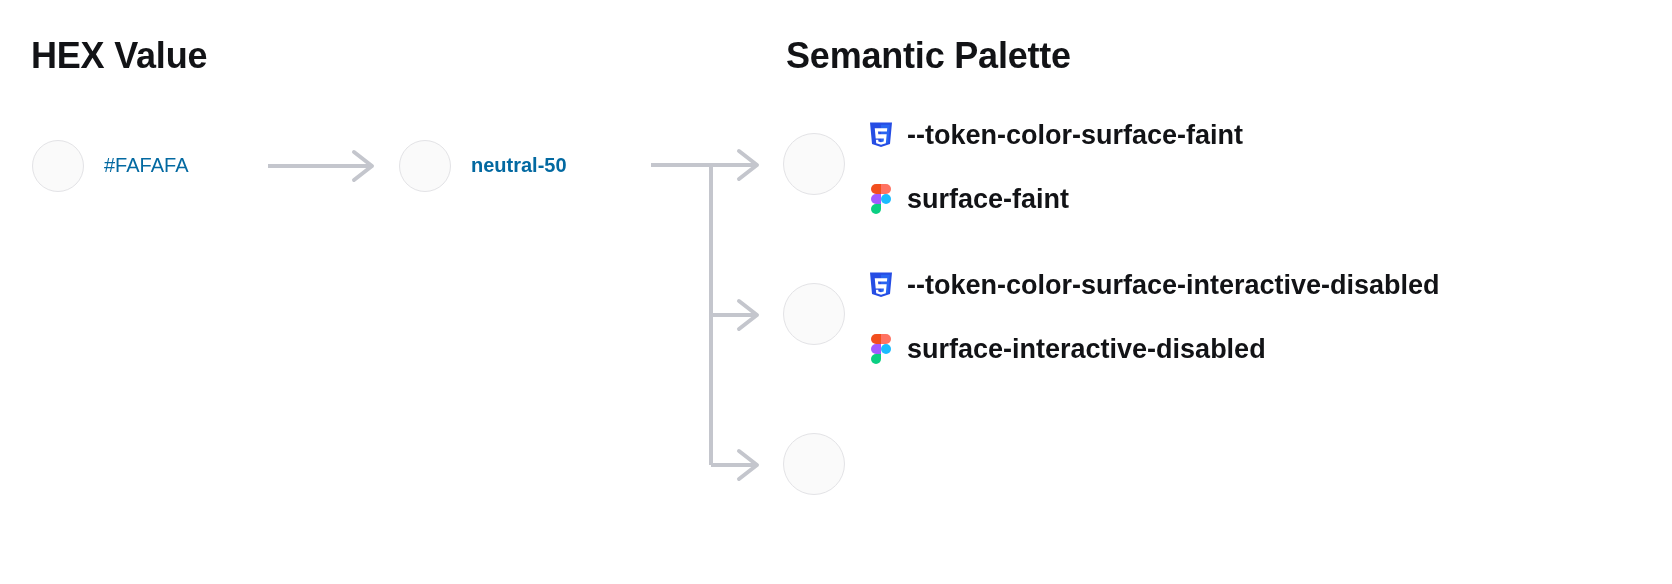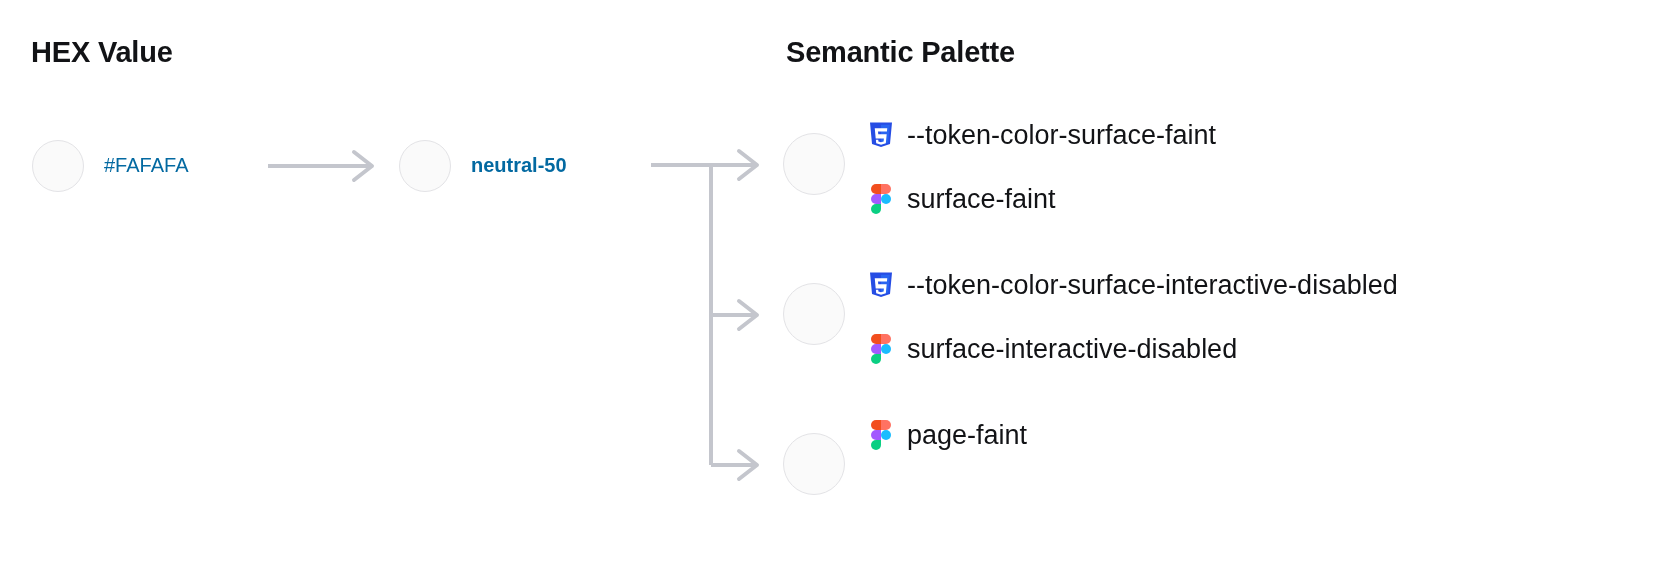--- a/index.html
+++ b/index.html
@@ -17,21 +17,21 @@
   }
 
   .canvas {
     position: absolute;
     inset: 0;
   }
 
   
   .col-heading {
     position: absolute;
-    font-size: 29px;
+    font-size: 36px;
     font-weight: 700;
     color: #121316;
     letter-spacing: -0.2px;
     white-space: nowrap;
     line-height: 1;
   }
   #heading-hex      { left: 31px;  top: 38px; }
   #heading-core     { left: 396px; top: 38px; }
   #heading-semantic { left: 786px; top: 38px; }
 
@@ -85,21 +85,21 @@
   .token-line {
     display: flex;
     align-items: center;
     height: 42px;
     gap: 11px;
   }
   .token-line + .token-line { margin-top: 22px; }
 
   .token-text {
     font-size: 27px;
-    font-weight: 400;
+    font-weight: 700;
     color: #121316;
     white-space: nowrap;
     line-height: 1;
   }
 
   .glyph {
     width: 30px;
     height: 30px;
     flex: 0 0 30px;
     display: block;
@@ -178,25 +178,15 @@
         <path d="M0 18a6 6 0 0 1 6-6h6v12H6a6 6 0 0 1-6-6z" fill="#A259FF"></path>
         <path d="M0 6a6 6 0 0 1 6-6h6v12H6a6 6 0 0 1-6-6z" fill="#F24E1E"></path>
         <path d="M12 0h6a6 6 0 0 1 0 12h-6z" fill="#FF7262"></path>
         <path d="M24 18a6 6 0 1 1-12 0 6 6 0 0 1 12 0z" fill="#1ABCFE"></path>
       </svg>
       <span class="token-text">surface-interactive-disabled</span>
     </div>
   </div>
 
   <div class="sem-row" id="sem-row-2">
-    <div class="token-line">
-      <svg class="glyph" viewBox="0 0 24 36">
-        <path d="M6 36a6 6 0 0 0 6-6v-6H6a6 6 0 0 0 0 12z" fill="#0ACF83"></path>
-        <path d="M0 18a6 6 0 0 1 6-6h6v12H6a6 6 0 0 1-6-6z" fill="#A259FF"></path>
-        <path d="M0 6a6 6 0 0 1 6-6h6v12H6a6 6 0 0 1-6-6z" fill="#F24E1E"></path>
-        <path d="M12 0h6a6 6 0 0 1 0 12h-6z" fill="#FF7262"></path>
-        <path d="M24 18a6 6 0 1 1-12 0 6 6 0 0 1 12 0z" fill="#1ABCFE"></path>
-      </svg>
-      <span class="token-text">page-faint</span>
-    </div>
   </div>
 
 </div>
 
 </body></html>

